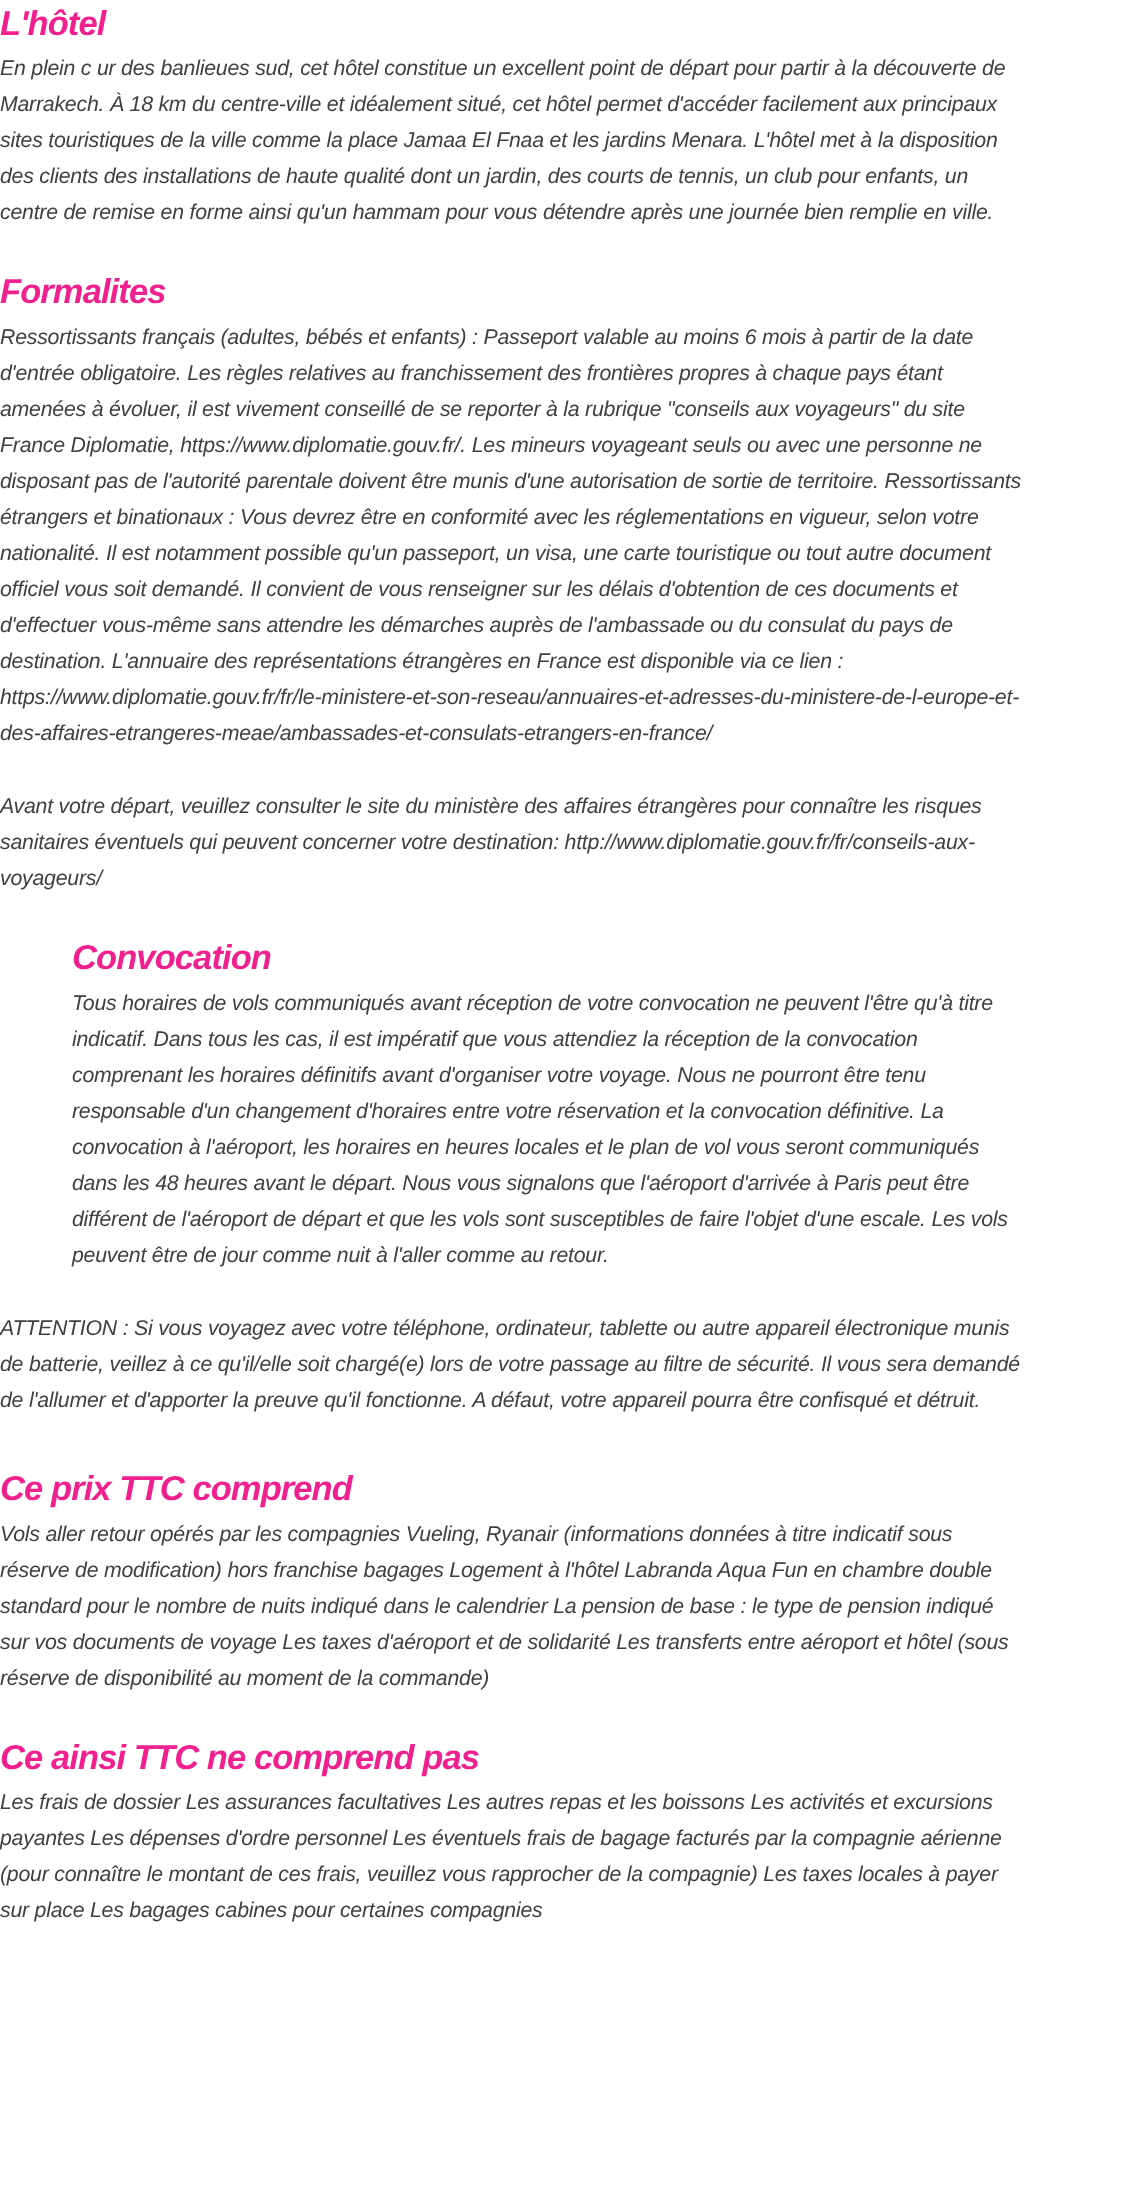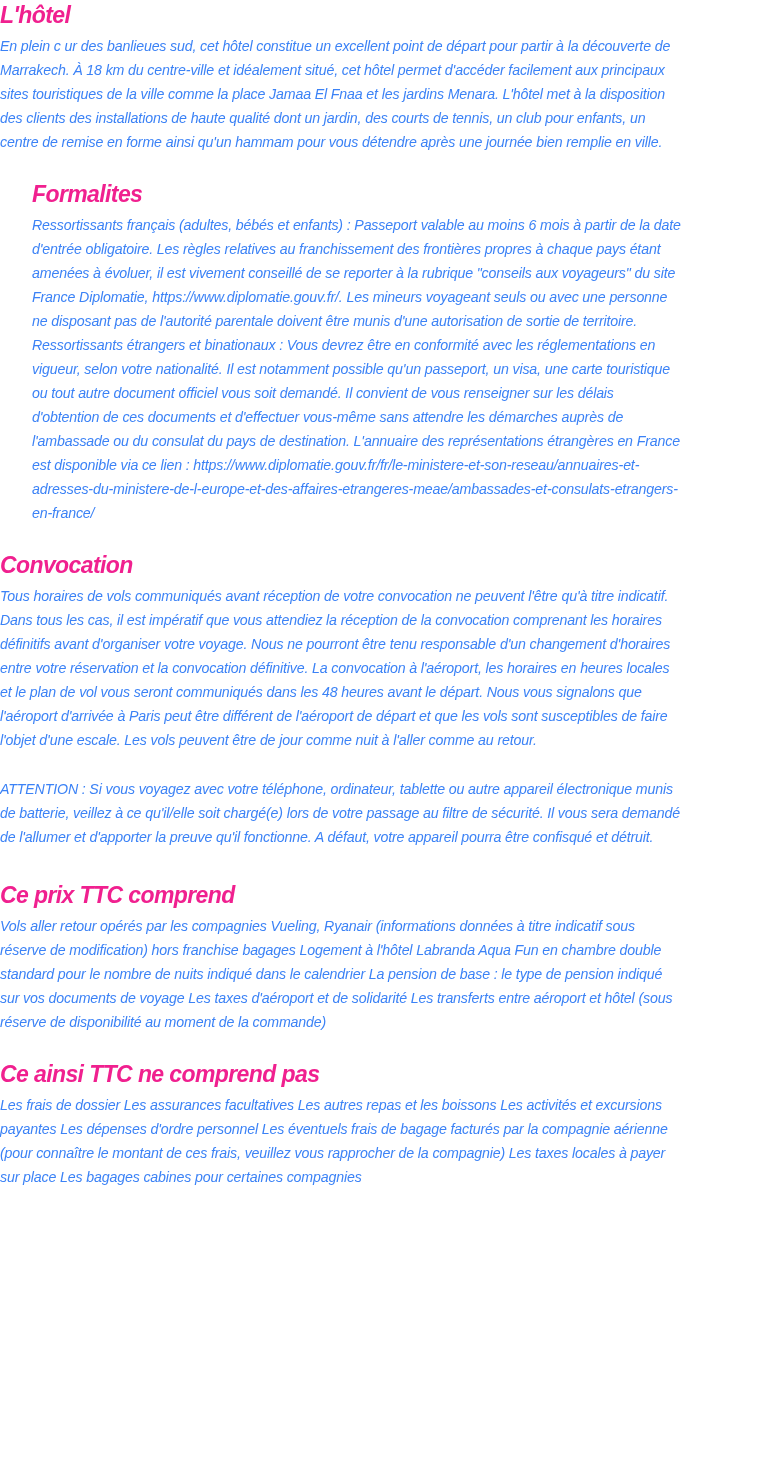--- a/index.html
+++ b/index.html
@@ -33,29 +33,29 @@
       color: #f0208f;
     }
     .section-body {
       margin: 4px 0 0 0;
       padding: 0;
       font-family: "Liberation Sans", sans-serif;
       font-style: italic;
       font-size: 14.2px;
       line-height: 24px;
       letter-spacing: -0.15px;
-      color: #3b82f6;
+      color: #404040;
       word-wrap: break-word;
       overflow-wrap: break-word;
     }
     #sec-hotel { padding-top: 0px; }
-    #sec-formalites { margin-top: 25px; padding-left: 32px; }
+    #sec-formalites { margin-top: 25px; }
     #sec-pension { margin-top: 25px; }
     #sec-sante { margin-top: 25px; }
-    #sec-convocation { margin-top: 25px; }
+    #sec-convocation { margin-top: 25px; padding-left: 48px; }
     #sec-infos { margin-top: 25px; }
     #sec-comprend { margin-top: 31px; }
     #sec-ne-comprend { margin-top: 25px; }
   </style>
 </head>
 <body>
 
 <div class="page">
 
   <section class="section" id="sec-hotel">
@@ -63,20 +63,21 @@
     <p class="section-body">En plein c ur des banlieues sud, cet hôtel constitue un excellent point de départ pour partir à la découverte de Marrakech. À 18 km du centre-ville et idéalement situé, cet hôtel permet d'accéder facilement aux principaux sites touristiques de la ville comme la place Jamaa El Fnaa et les jardins Menara. L'hôtel met à la disposition des clients des installations de haute qualité dont un jardin, des courts de tennis, un club pour enfants, un centre de remise en forme ainsi qu'un hammam pour vous détendre après une journée bien remplie en ville.</p>
   </section>
 
   <section class="section" id="sec-formalites">
     <h2 class="section-title">Formalites</h2>
     <p class="section-body">Ressortissants français (adultes, bébés et enfants) : Passeport valable au moins 6 mois à partir de la date d'entrée obligatoire. Les règles relatives au franchissement des frontières propres à chaque pays étant amenées à évoluer, il est vivement conseillé de se reporter à la rubrique "conseils aux voyageurs" du site France Diplomatie, https://www.diplomatie.gouv.fr/. Les mineurs voyageant seuls ou avec une personne ne disposant pas de l'autorité parentale doivent être munis d'une autorisation de sortie de territoire. Ressortissants étrangers et binationaux : Vous devrez être en conformité avec les réglementations en vigueur, selon votre nationalité. Il est notamment possible qu'un passeport, un visa, une carte touristique ou tout autre document officiel vous soit demandé. Il convient de vous renseigner sur les délais d'obtention de ces documents et d'effectuer vous-même sans attendre les démarches auprès de l'ambassade ou du consulat du pays de destination. L'annuaire des représentations étrangères en France est disponible via ce lien : https://www.diplomatie.gouv.fr/fr/le-ministere-et-son-reseau/annuaires-et-adresses-du-ministere-de-l-europe-et-des-affaires-etrangeres-meae/ambassades-et-consulats-etrangers-en-france/</p>
   </section>
 
 
   <section class="section" id="sec-sante">
+    <p class="section-body">Avant votre départ, veuillez consulter le site du ministère des affaires étrangères pour connaître les risques sanitaires éventuels qui peuvent concerner votre destination: http://www.diplomatie.gouv.fr/fr/conseils-aux-voyageurs/</p>
   </section>
 
   <section class="section" id="sec-convocation">
     <h2 class="section-title">Convocation</h2>
     <p class="section-body">Tous horaires de vols communiqués avant réception de votre convocation ne peuvent l'être qu'à titre indicatif. Dans tous les cas, il est impératif que vous attendiez la réception de la convocation comprenant les horaires définitifs avant d'organiser votre voyage. Nous ne pourront être tenu responsable d'un changement d'horaires entre votre réservation et la convocation définitive. La convocation à l'aéroport, les horaires en heures locales et le plan de vol vous seront communiqués dans les 48 heures avant le départ. Nous vous signalons que l'aéroport d'arrivée à Paris peut être différent de l'aéroport de départ et que les vols sont susceptibles de faire l'objet d'une escale. Les vols peuvent être de jour comme nuit à l'aller comme au retour.</p>
   </section>
 
   <section class="section" id="sec-infos">
     <p class="section-body">ATTENTION : Si vous voyagez avec votre téléphone, ordinateur, tablette ou autre appareil électronique munis de batterie, veillez à ce qu'il/elle soit chargé(e) lors de votre passage au filtre de sécurité. Il vous sera demandé de l'allumer et d'apporter la preuve qu'il fonctionne. A défaut, votre appareil pourra être confisqué et détruit.</p>
   </section>

